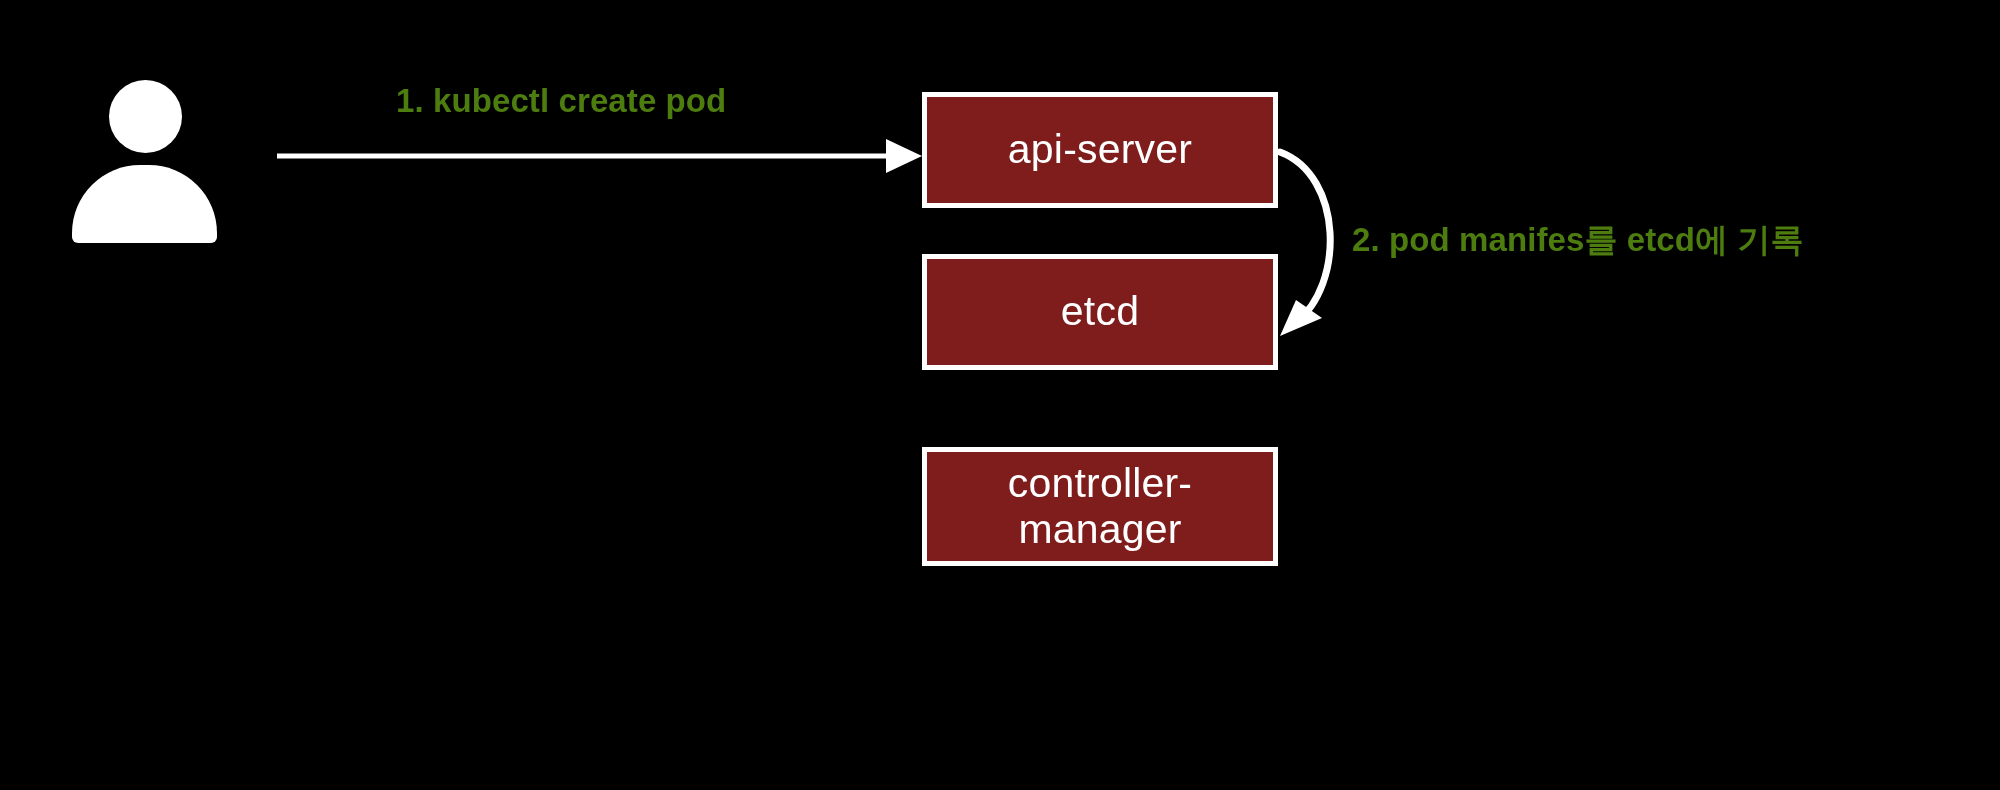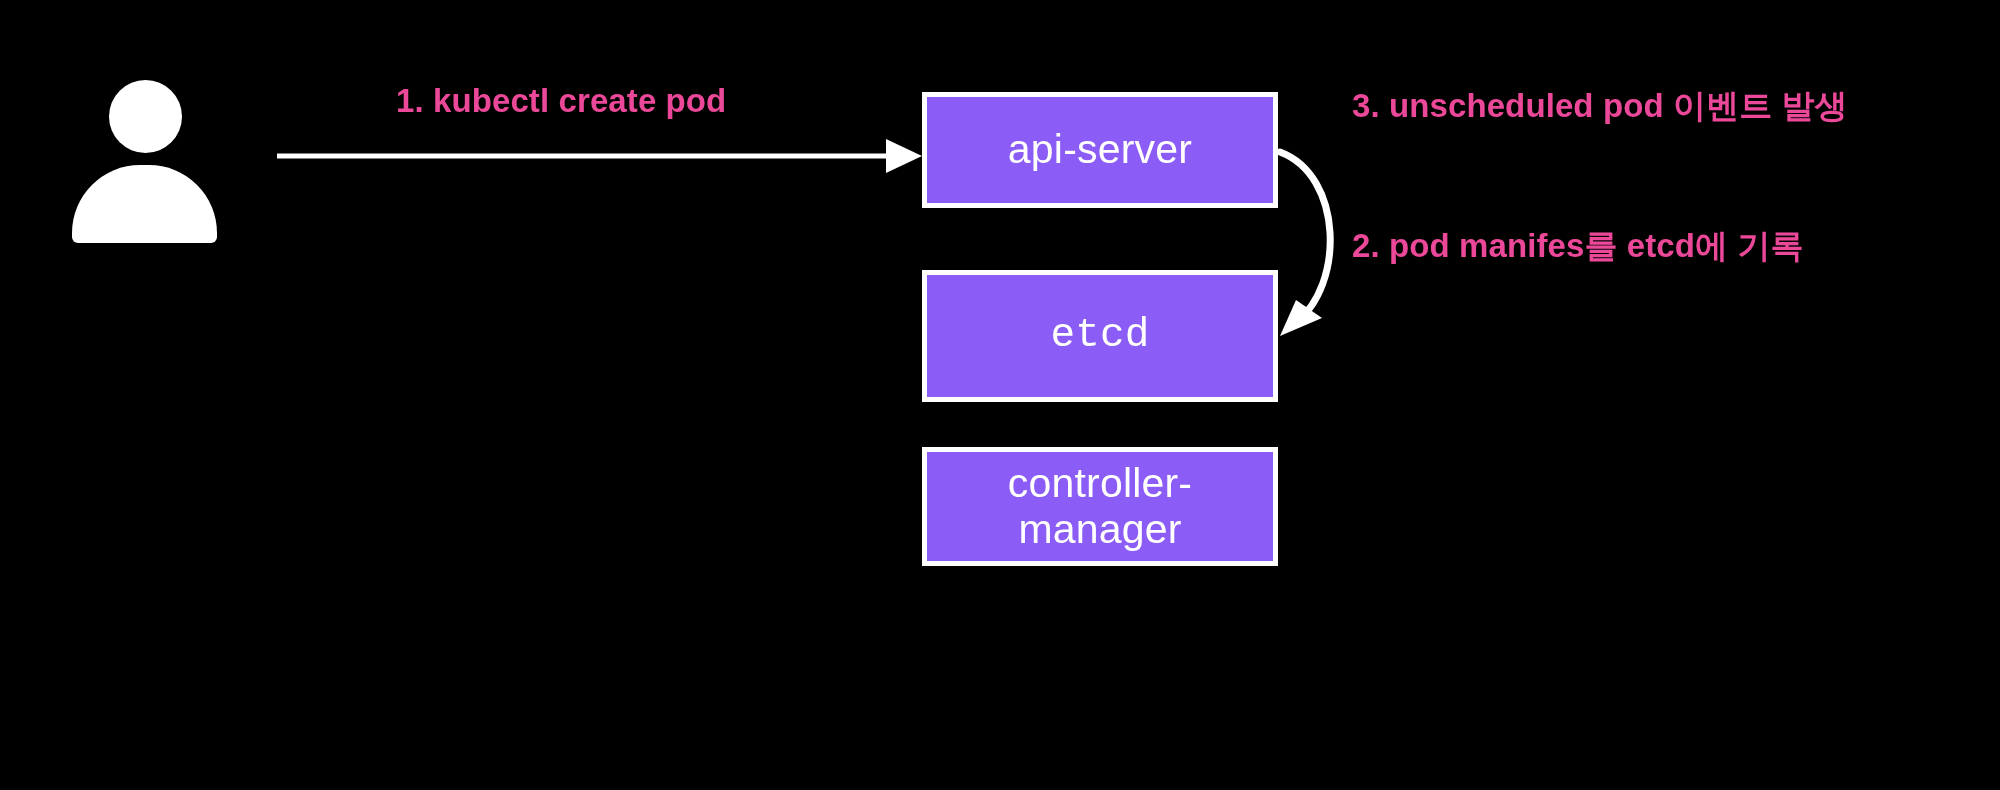--- a/index.html
+++ b/index.html
@@ -45,51 +45,51 @@
     border-radius: 68px 68px 6px 6px;
   }
 
   
   .node-box {
     position: absolute;
     left: 922px;
     width: 356px;
     border: 5px solid #ffffff;
     box-sizing: border-box;
-    background: #8b5cf6;
+    background: #7f1d1d;
     display: flex;
     align-items: center;
     justify-content: center;
     text-align: center;
   }
   .node-box .node-label {
     font-size: 41px;
     line-height: 1.12;
     letter-spacing: 0.2px;
     color: #ffffff;
     font-weight: 400;
     padding: 0 6px;
   }
   #box-api-server      { top: 92px;  height: 116px; }
-  #box-etcd            { top: 270px; height: 132px; font-family: Liberation Mono, monospace; }
+  #box-etcd            { top: 254px; height: 116px; }
   #box-controller-mgr  { top: 447px; height: 119px; justify-content: center; }
   #box-scheduler       { top: 622px; height: 119px; }
 
   
   .step-label {
     position: absolute;
     font-size: 33px;
     font-weight: 700;
-    color: #ec4899;
+    color: #4d7c0f;
     white-space: nowrap;
     letter-spacing: 0.1px;
   }
   #label-step1 { left: 396px;  top: 82px;  }
   #label-step3 { left: 1352px; top: 84px;  }
-  #label-step2 { left: 1352px; top: 224px; }
+  #label-step2 { left: 1352px; top: 218px; }
 
   
   #arrows {
     position: absolute;
     left: 0;
     top: 0;
     width: 2000px;
     height: 790px;
     pointer-events: none;
   }
@@ -124,16 +124,15 @@
   <div class="node-box" id="box-etcd">
     <span class="node-label">etcd</span>
   </div>
 
   <div class="node-box" id="box-controller-mgr">
     <span class="node-label">controller-<br>manager</span>
   </div>
 
 
   <div class="step-label" id="label-step1">1. kubectl create pod</div>
-  <div class="step-label" id="label-step3">3. unscheduled pod 이벤트 발생</div>
   <div class="step-label" id="label-step2">2. pod manifes를 etcd에 기록</div>
 
 </div>
 
 </body></html>

